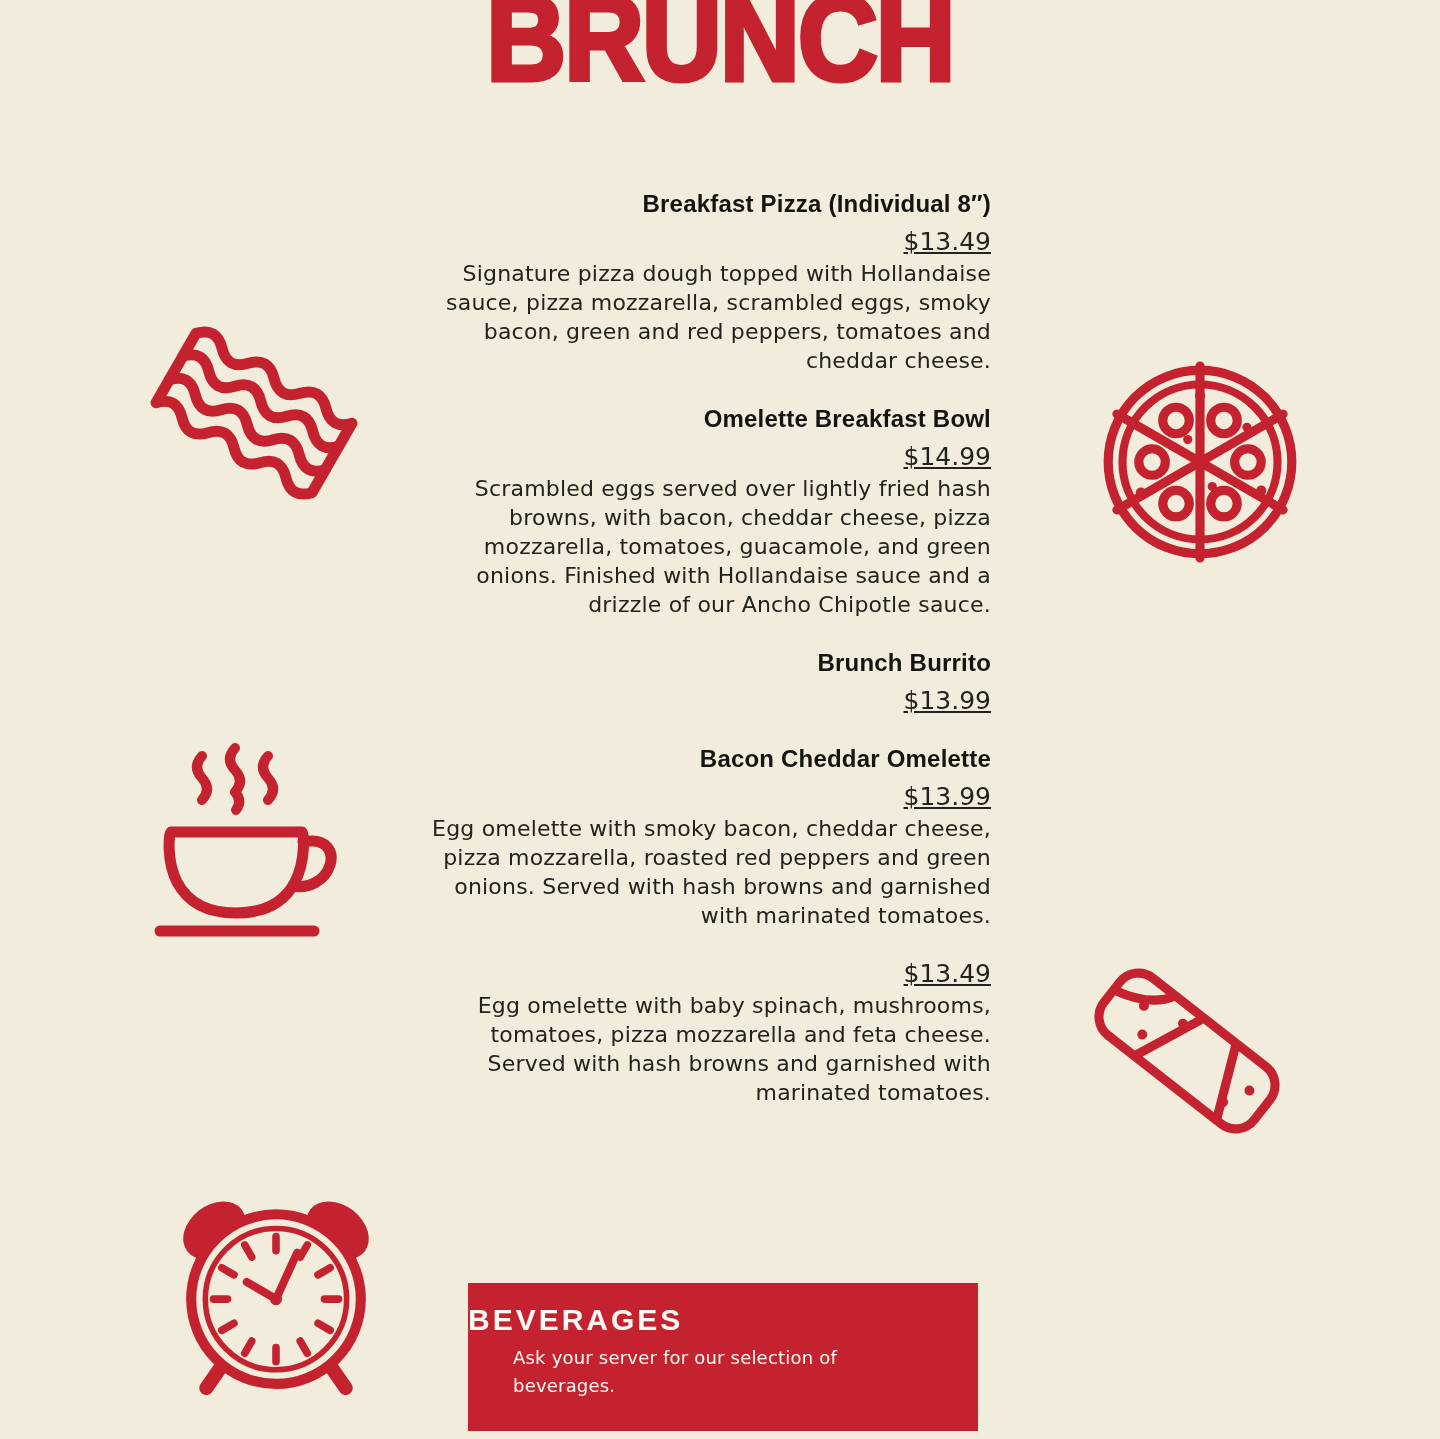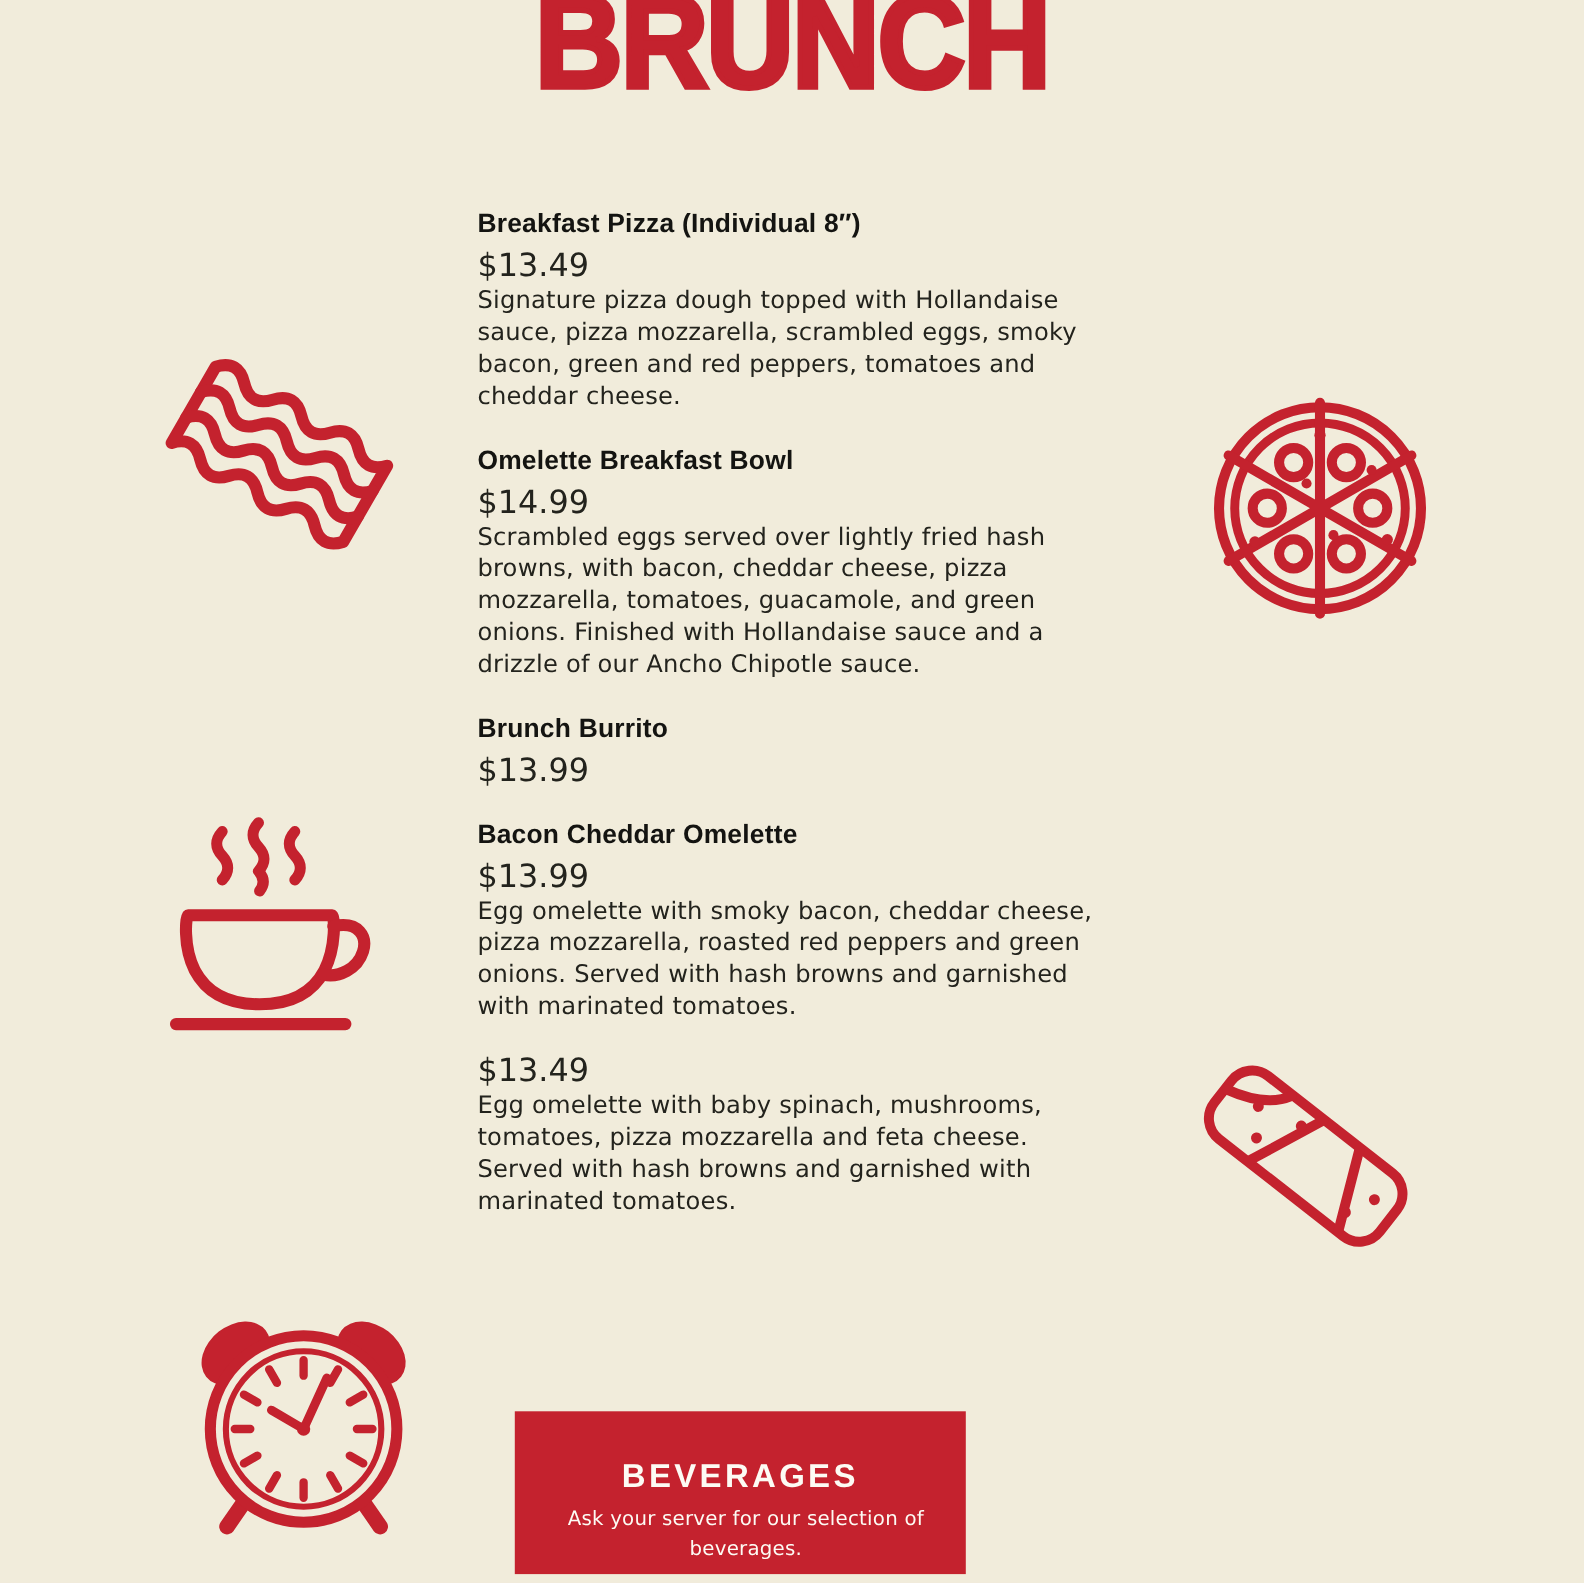--- a/index.html
+++ b/index.html
@@ -29,58 +29,58 @@
     line-height:120px;
     letter-spacing:-2px;
     color:var(--red);
     -webkit-text-stroke:5px var(--red);
     transform:scaleX(.92);
     transform-origin:50% 0;
     white-space:nowrap;
   }
   .menu{
     position:absolute;
-    top:189px;left:434px;width:572px;
-    text-align:left;
+    top:189px;left:419px;width:572px;
+    text-align:right;
   }
   .menu-item{margin:0 0 29px 0;}
   .item-name{
     margin:0;
     font-family:"Liberation Sans",sans-serif;
     font-weight:700;
     font-size:24px;line-height:30px;
     letter-spacing:.2px;
     color:var(--ink-dark);
   }
   .item-name .leaf{
     display:inline-block;
     width:22px;height:22px;
     vertical-align:-2px;
     margin-left:6px;
   }
   .item-price{
     margin:8px 0 0 0;
-    font-size:29px;line-height:29px;
+    font-size:25px;line-height:29px;
     color:var(--ink);
+    text-decoration:underline;
   }
   .item-desc{
     margin:3px 0 0 0;
     font-size:22px;line-height:29px;
     letter-spacing:.2px;
     color:var(--ink);
   }
   .beverages{
     position:absolute;
     left:468px;top:1283px;
-    width:410px;height:148px;
+    width:510px;height:148px;
     background:var(--red);
     color:#fdfbf4;
-    text-align:center;
     box-sizing:border-box;
-    padding-top:44px;
+    padding-top:21px;
   }
   .beverages-title{
     margin:0;
     font-family:"Liberation Sans",sans-serif;
     font-weight:800;
     font-size:30px;line-height:32px;
     letter-spacing:3px;
   }
   .beverages-text{
     margin:8px auto 0 auto;

